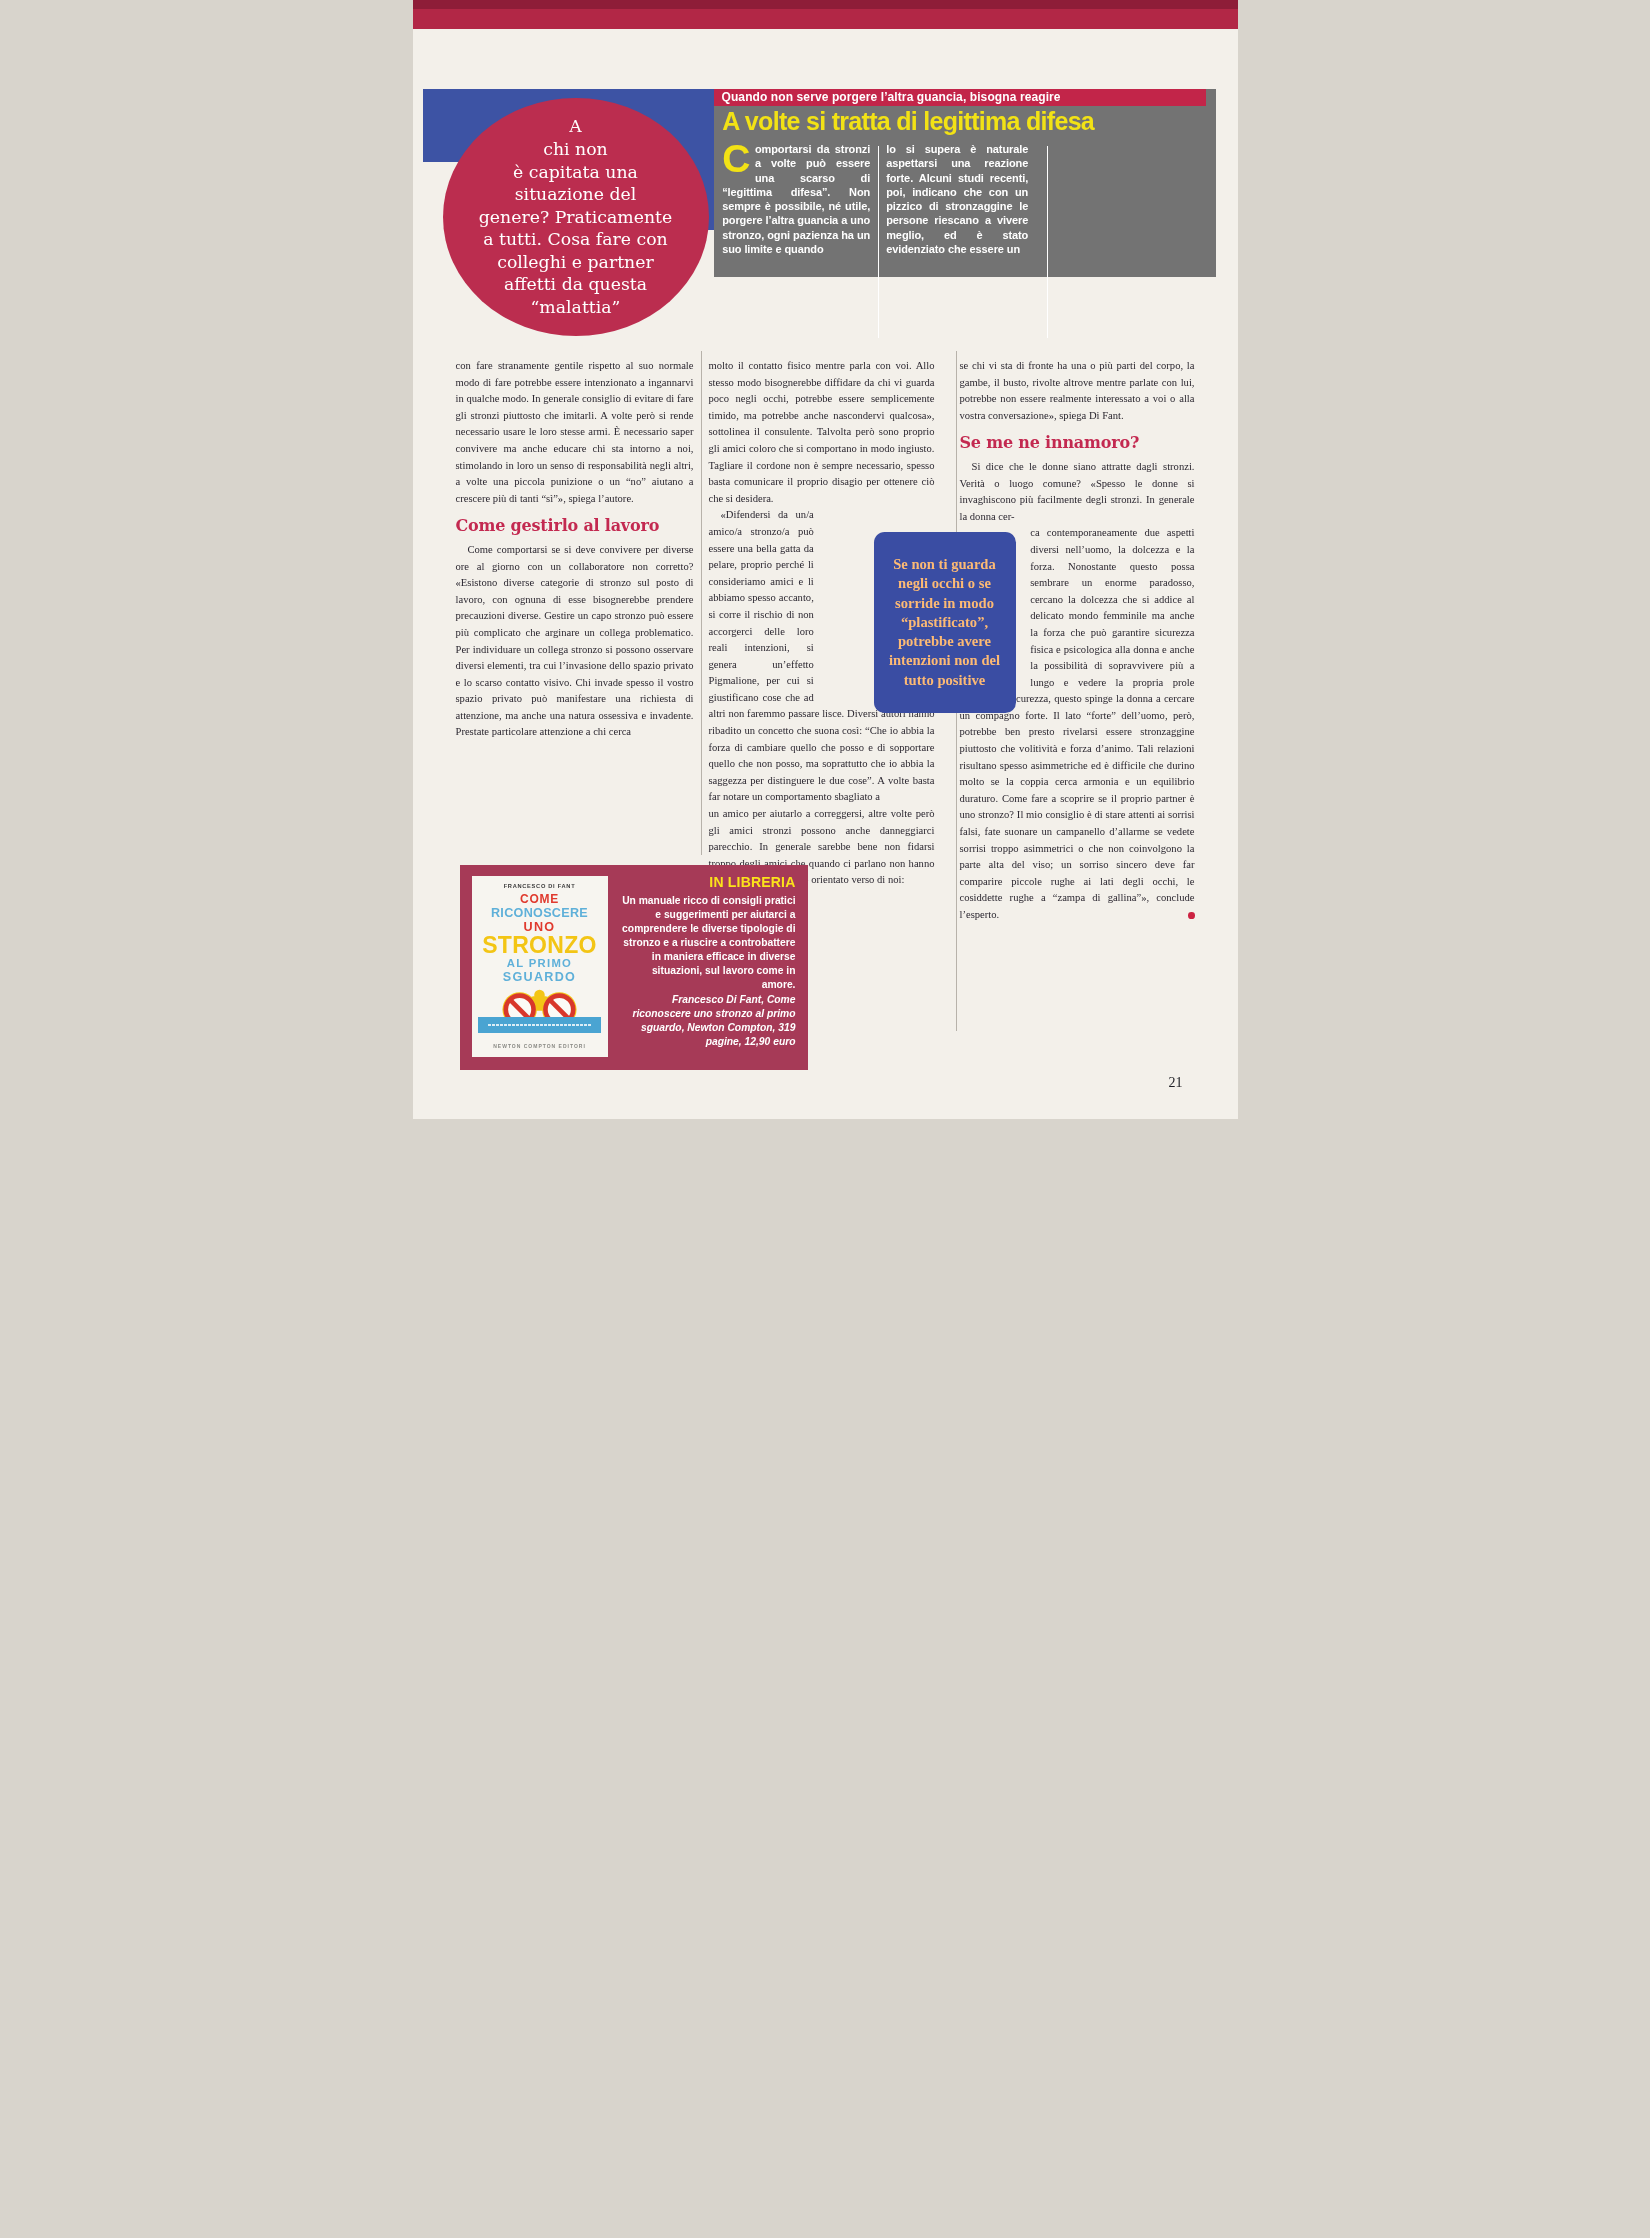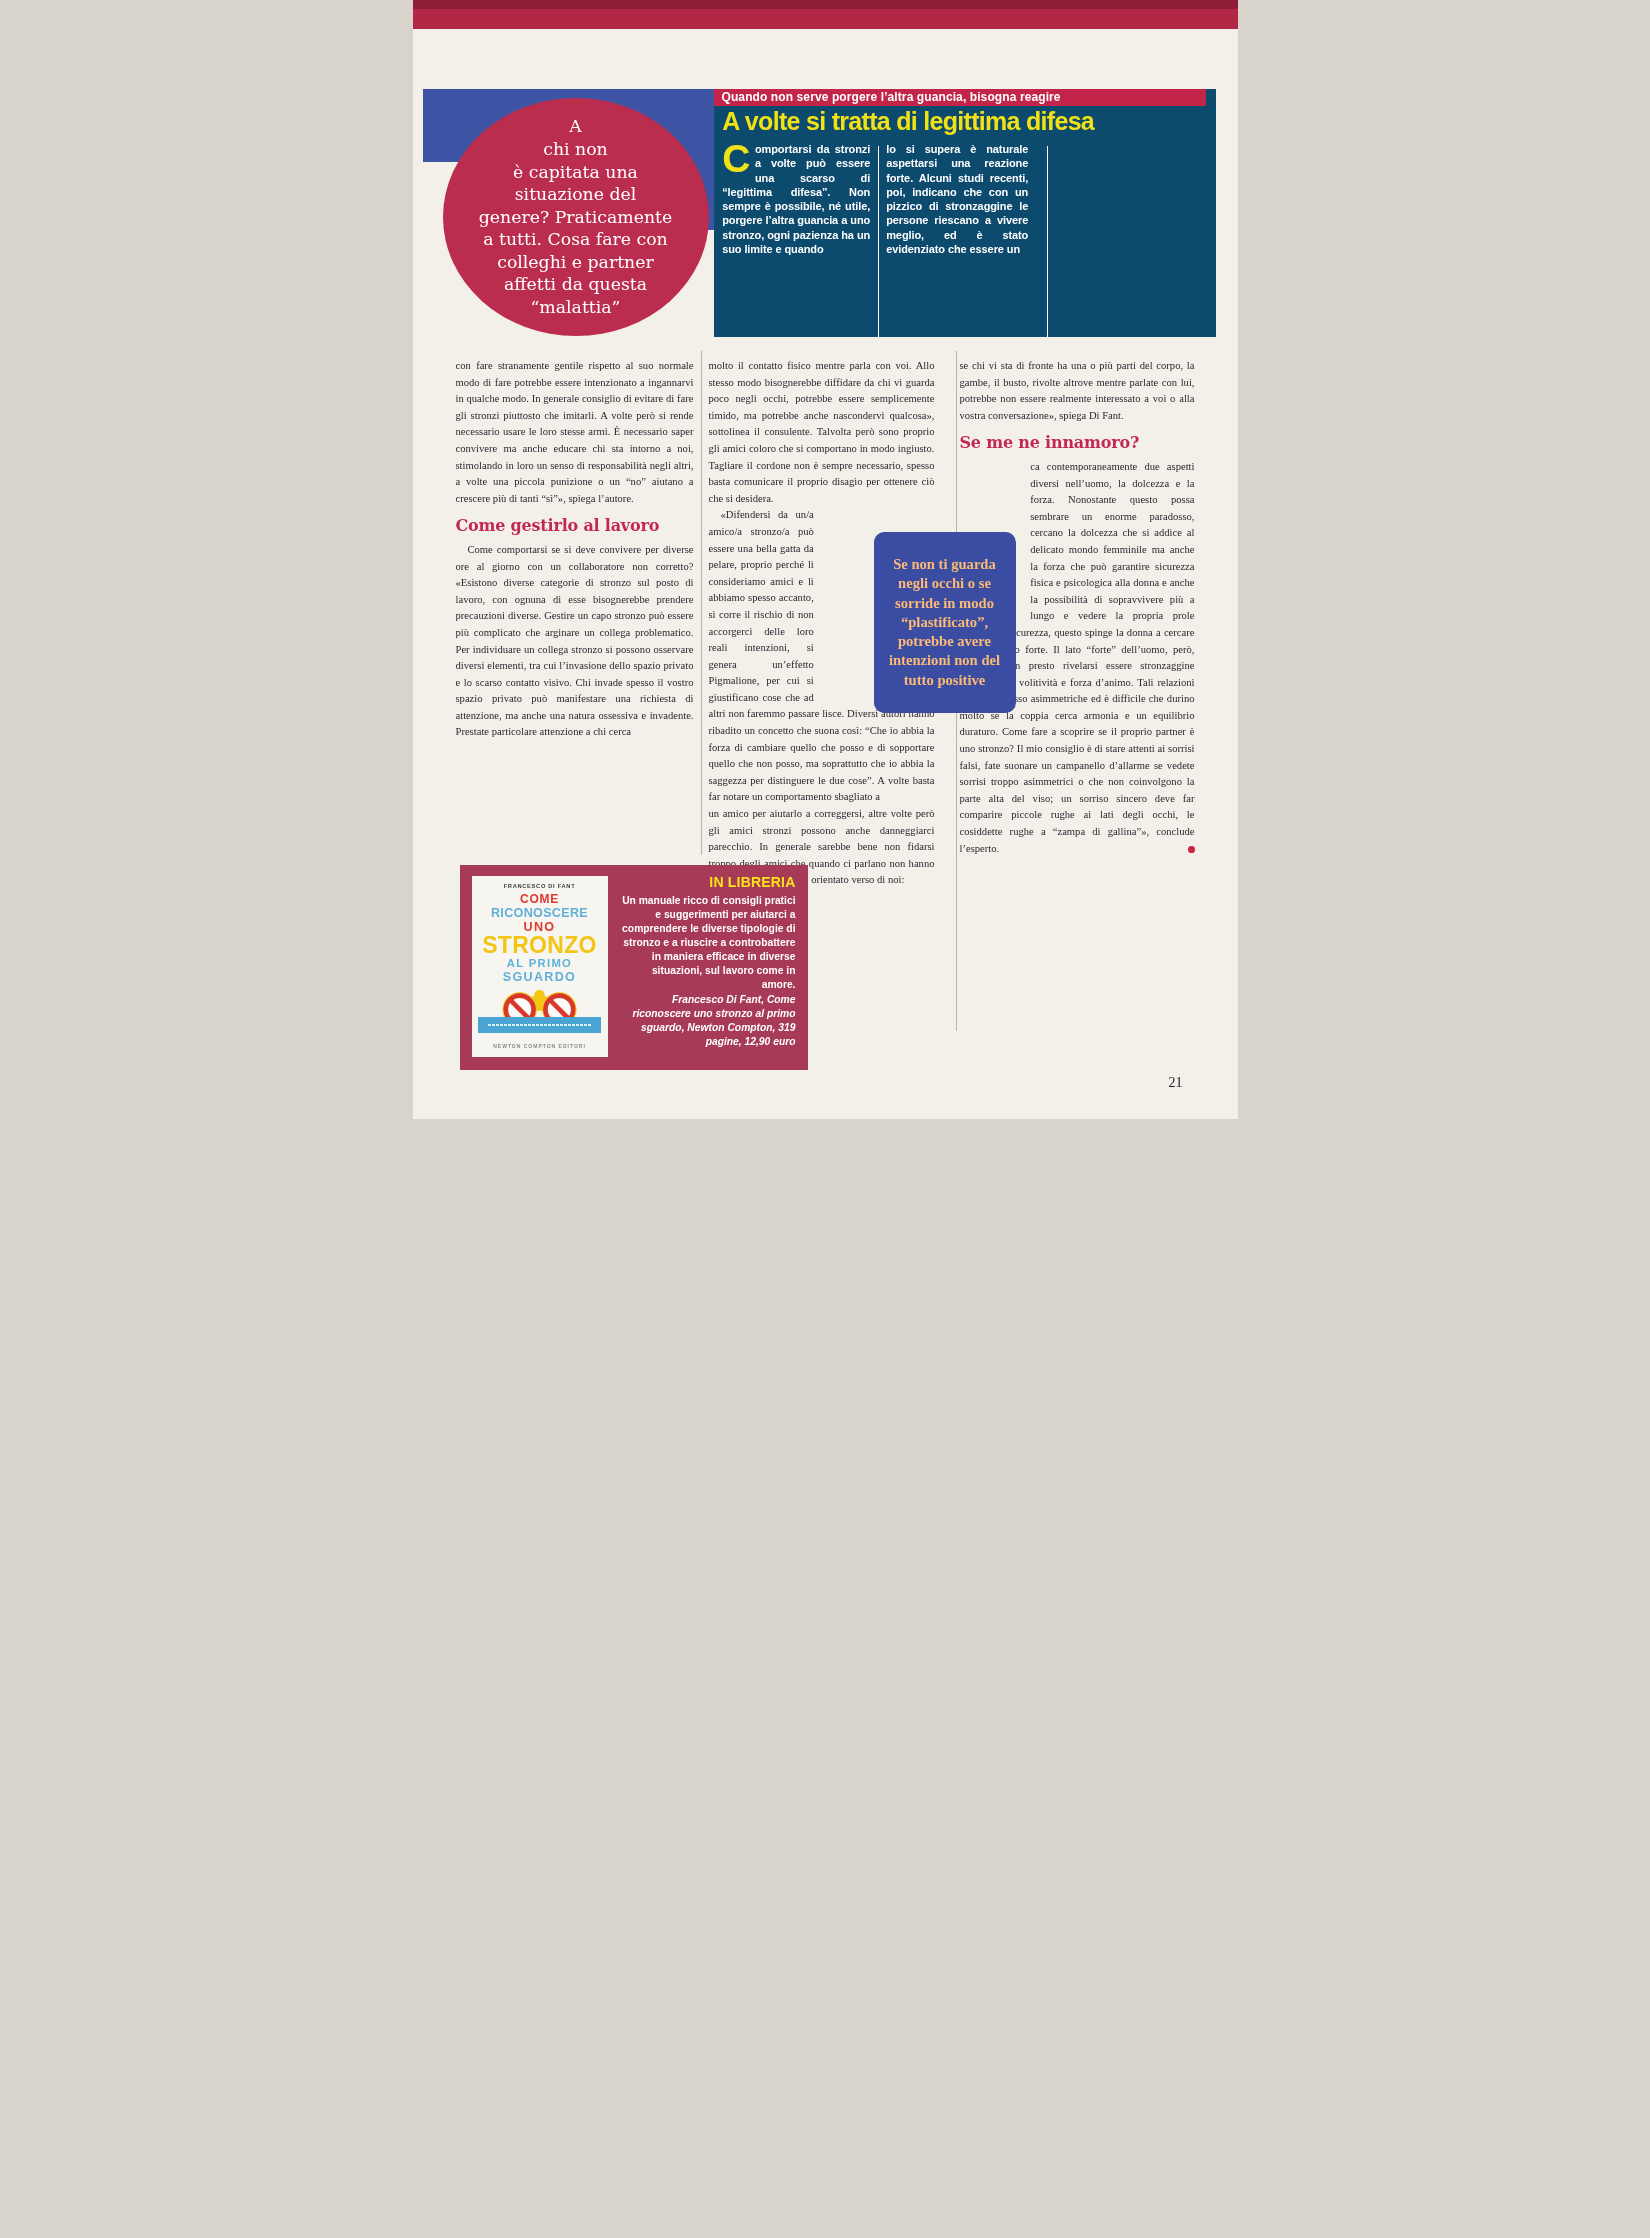--- a/index.html
+++ b/index.html
@@ -4,21 +4,21 @@
 <style>
   html,body{margin:0;padding:0;background:#d8d4cc;}
   .page{position:relative;width:825px;height:1119px;margin:0 auto;background:#f3f0ea;overflow:hidden;
         font-family:"Liberation Serif",serif;color:#2b2730;}
   
   .topbar{position:absolute;left:0;top:0;width:100%;height:29px;
           background:linear-gradient(to bottom,#8e1d38 0 8.7px,#b22746 8.7px);}
   
   .band-a{position:absolute;left:10px;top:89px;width:291px;height:73px;background:#3d53a4;}
   .band-b{position:absolute;left:170px;top:89px;width:131px;height:141px;background:#3d53a4;}
-  .header-box{position:absolute;left:301px;top:89px;width:502px;height:248px;background:#0c4a6e;}
+  .header-box{position:absolute;left:301px;top:89px;width:502px;height:188px;background:#737373;}
   .kicker{position:absolute;left:0;top:0;right:9.3px;height:16.6px;background:#c22549;color:#ffffff;
           font:bold 12px/16.6px "Liberation Sans",sans-serif;padding-left:8px;letter-spacing:0.1px;white-space:nowrap;overflow:hidden;}
   .title{position:absolute;left:8.7px;top:17.3px;margin:0;color:#f2e215;
          font:bold 25px/31px "Liberation Sans",sans-serif;letter-spacing:-0.7px;white-space:nowrap;}
   .intro-cols{position:absolute;left:8.7px;top:53px;width:486px;bottom:6.7px;display:grid;
               grid-template-columns:148px 142px 152px;column-gap:16px;
               font:bold 11px/14.3px "Liberation Sans",sans-serif;color:#fff;text-align:justify;letter-spacing:-0.1px;}
   .ivr{position:absolute;width:1.3px;background:#ffffff;top:57px;height:192px;}
   .ivr.r1{left:164px;} .ivr.r2{left:333px;}
   .dropcap{float:left;color:#f2e215;font:bold 39px/31px "Liberation Sans",sans-serif;margin:0.7px 4.7px 0 0;}
@@ -122,20 +122,21 @@
 
   <div class="col col2">
     <p>molto il contatto fisico mentre parla con voi. Allo stesso modo bisognerebbe diffidare da chi vi guarda poco negli occhi, potrebbe essere semplicemente timido, ma potrebbe anche nascondervi qualcosa», sottolinea il consulente. Talvolta però sono proprio gli amici coloro che si comportano in modo ingiusto. Tagliare il cordone non è sempre necessario, spesso basta comunicare il proprio disagio per ottenere ciò che si desidera.</p>
     <p class="indent"><span class="spacer-r"></span><span>«Difendersi da un/a amico/a stronzo/a può essere una bella gatta da pelare, proprio perché li consideriamo amici e li abbiamo spesso accanto, si corre il rischio di non accorgerci delle loro reali intenzioni, si genera un’effetto Pigmalione, per cui si giustificano cose che ad altri non faremmo passare lisce. Diversi autori hanno ribadito un concetto che suona così: “Che io abbia la forza di cambiare quello che posso e di sopportare quello che non posso, ma soprattutto che io abbia la saggezza per distinguere le due cose”. A volte basta far notare un comportamento sbagliato a</span></p>
     <p class="narrowed"><span>un amico per aiutarlo a correggersi, altre volte però gli amici stronzi possono anche danneggiarci parecchio. In generale sarebbe bene non fidarsi troppo degli amici che quando ci parlano non hanno il corpo completamente orientato verso di noi:</span></p>
   </div>
 
   <div class="col col3">
     <p>se chi vi sta di fronte ha una o più parti del corpo, la gambe, il busto, rivolte altrove mentre parlate con lui, potrebbe non essere realmente interessato a voi o alla vostra conversazione», spiega Di Fant.</p>
     <h2 class="redhead">Se me ne innamoro?</h2>
+    <p class="indent">Si dice che le donne siano attratte dagli stronzi. Verità o luogo comune? «Spesso le donne si invaghiscono più facilmente degli stronzi. In generale la donna cer-</p>
     <p><span class="spacer-l"></span><span>ca contemporaneamente due aspetti diversi nell’uomo, la dolcezza e la forza. Nonostante questo possa sembrare un enorme paradosso, cercano la dolcezza che si addice al delicato mondo femminile ma anche la forza che può garantire sicurezza fisica e psicologica alla donna e anche la possibilità di sopravvivere più a lungo e vedere la propria prole crescere in sicurezza, questo spinge la donna a cercare un compagno forte. Il lato “forte” dell’uomo, però, potrebbe ben presto rivelarsi essere stronzaggine piuttosto che volitività e forza d’animo. Tali relazioni risultano spesso asimmetriche ed è difficile che durino molto se la coppia cerca armonia e un equilibrio duraturo. Come fare a scoprire se il proprio partner è uno stronzo? Il mio consiglio è di stare attenti ai sorrisi falsi, fate suonare un campanello d’allarme se vedete sorrisi troppo asimmetrici o che non coinvolgono la parte alta del viso; un sorriso sincero deve far comparire piccole rughe ai lati degli occhi, le cosiddette rughe a “zampa di gallina”», conclude l’esperto.</span><span class="end-dot"></span></p>
   </div>
 
   <aside class="pull-quote">
     <div>Se non ti guarda negli occhi o se sorride in modo “plastificato”, potrebbe avere intenzioni non del tutto positive</div>
   </aside>
 
   <aside class="libreria">
     <div class="cover">
       <div class="cv-author">FRANCESCO DI FANT</div>

